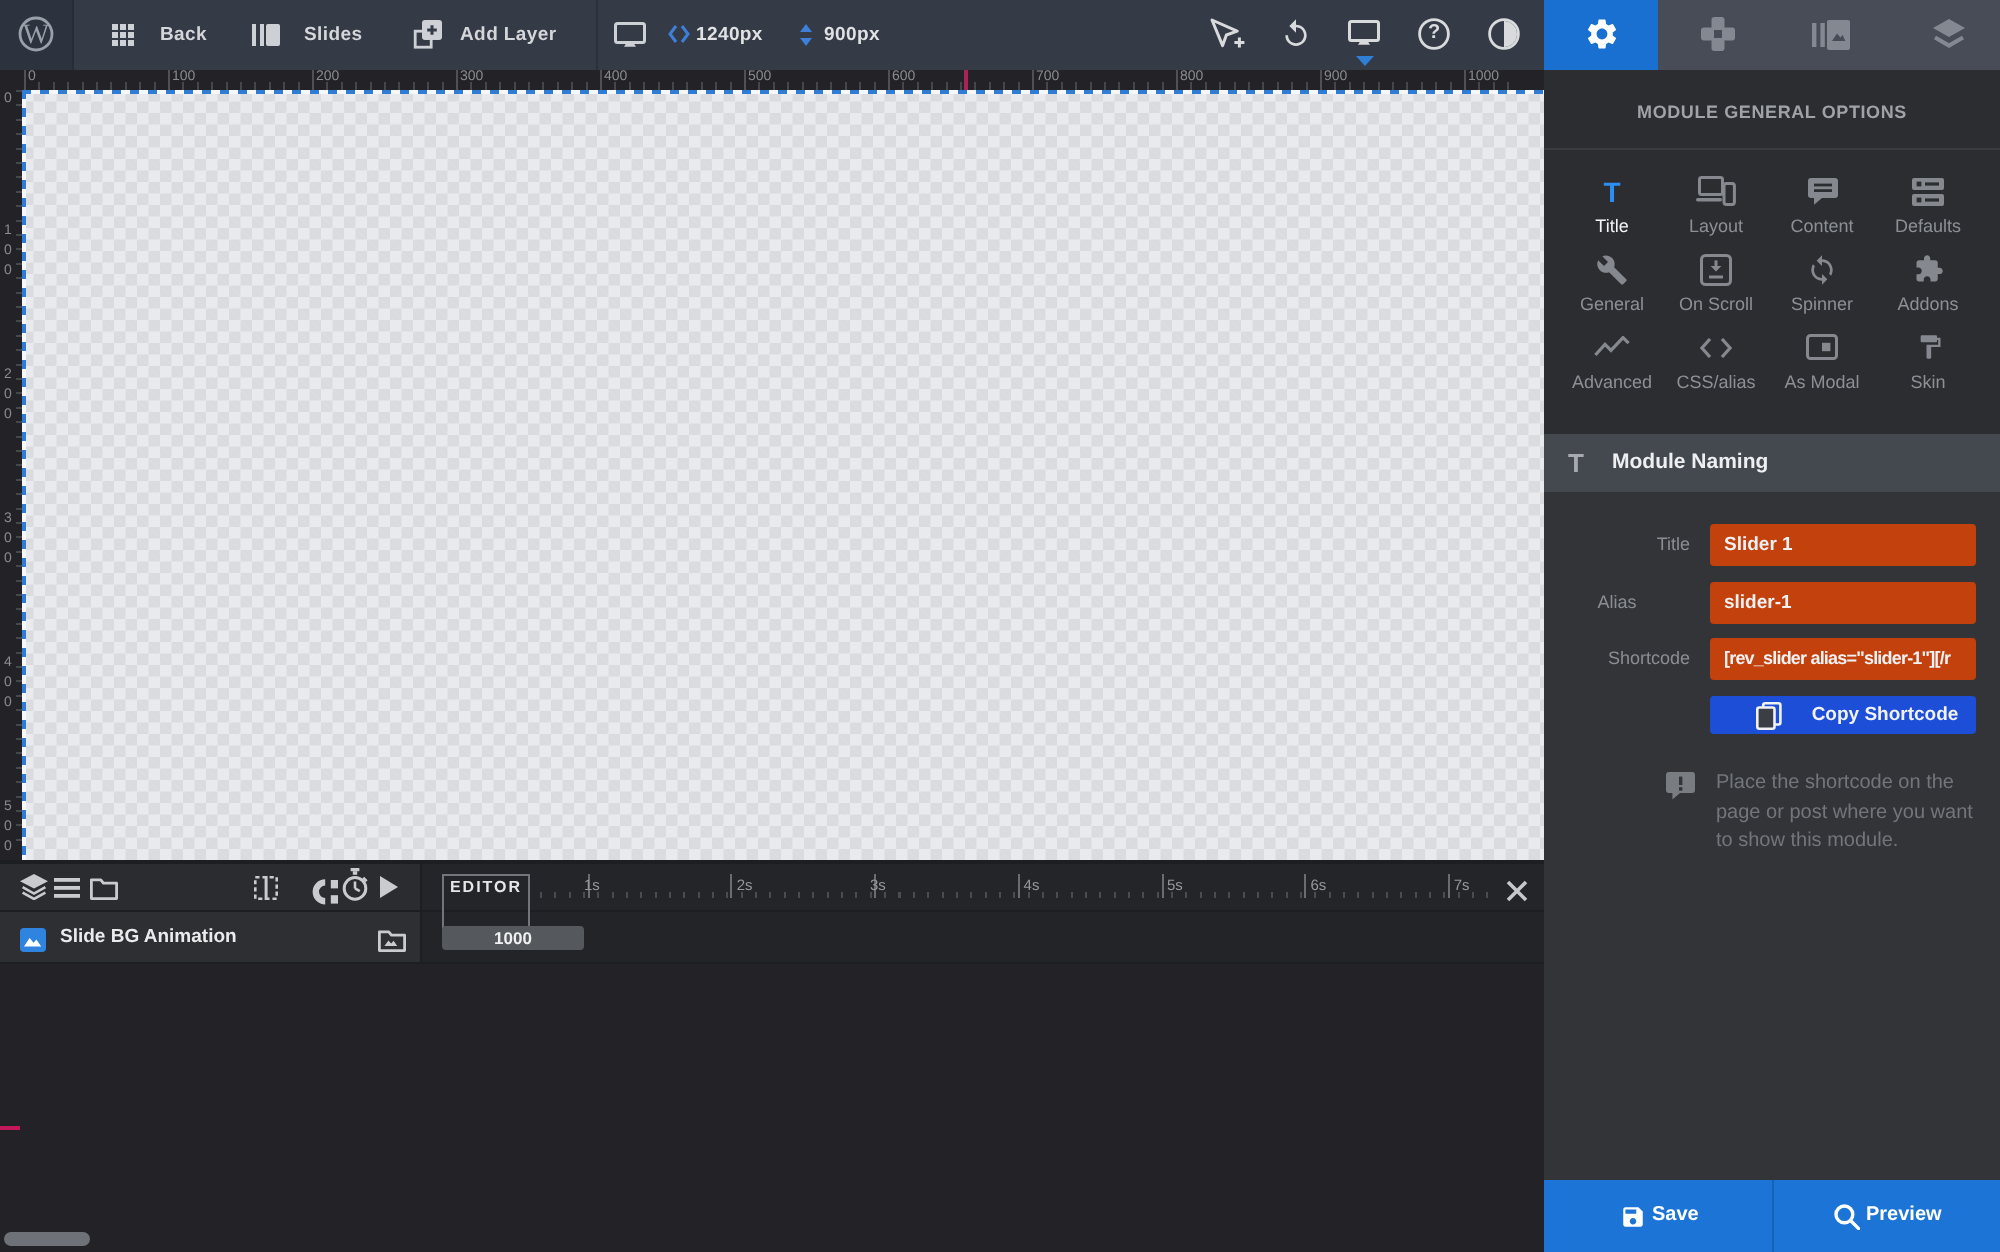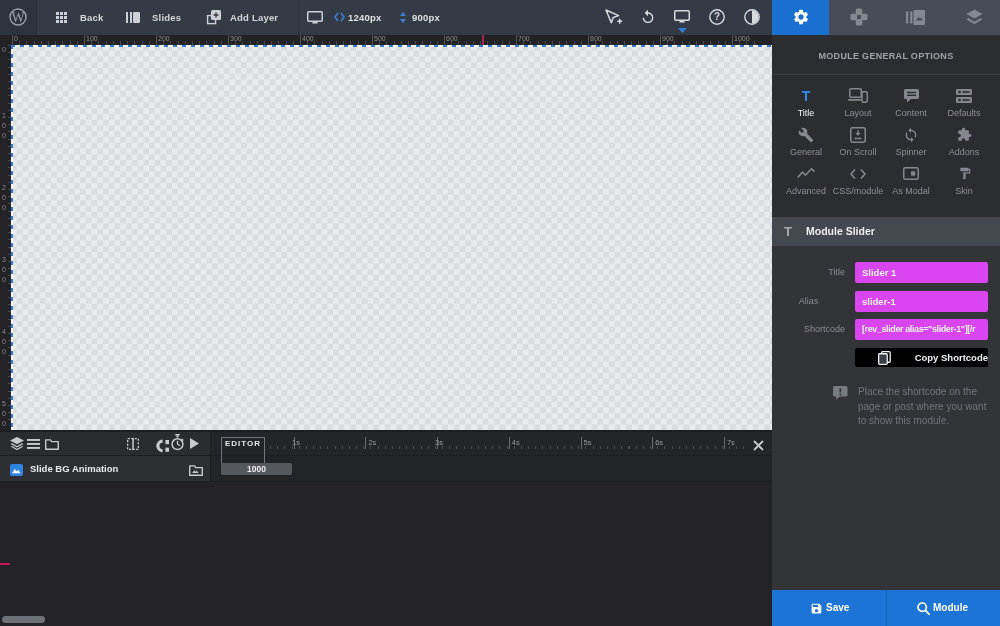--- a/index.html
+++ b/index.html
@@ -55,25 +55,25 @@
 
 #sidebar { left:772px; top:35px; width:228px; height:591px; background:#2b2d30; }
 #sb-title { left:772px; top:35px; width:228px; height:39px; color:#9fa3a8; font-size:9px;
   font-weight:bold; letter-spacing:0.3px; text-align:center; line-height:42px; }
 #sb-div { left:772px; top:74px; width:228px; height:1px; background:#3a3c3f; }
 .glbl { width:56px; text-align:center; font-size:9px; color:#8c9095; white-space:nowrap; }
 .glbl.on { color:#f2f4f6; }
 #mn-head { left:772px; top:217px; width:228px; height:29px; background:#44484f; }
 #mn-body { left:772px; top:246px; width:228px; height:344px; background:#323438; }
 .flbl { font-size:9px; color:#8a8e93; width:73px; text-align:right; line-height:21px; }
-.finput { left:855px; width:133px; height:21px; background:#d946ef; border-radius:2px;
+.finput { left:855px; width:133px; height:21px; background:#c2410c; border-radius:2px;
   color:#eff1f3; font-size:9.5px; font-weight:bold; line-height:21px; padding-left:7px;
   white-space:nowrap; overflow:hidden; }
-#copybtn { left:855px; top:348px; width:133px; height:19px; background:#000000; border-radius:2px;
-  color:#f0f2f4; font-size:9.5px; font-weight:bold; text-align:right; padding-left:42px; line-height:19px; }
+#copybtn { left:855px; top:348px; width:133px; height:19px; background:#1d4ed8; border-radius:2px;
+  color:#f0f2f4; font-size:9.5px; font-weight:bold; text-align:center; padding-left:42px; line-height:19px; }
 #infotxt { left:858px; top:385px; color:#72767b; font-size:10px; line-height:14.5px; }
 #savebar { left:772px; top:590px; width:228px; height:36px; background:#1b74d6; }
 #savesep { left:886px; top:590px; width:1px; height:36px; background:#1563b8; }
 .sbtn { top:590px; height:36px; line-height:36px; color:#fff; font-size:10px; font-weight:bold; }
 </style>
 </head>
 <body>
 
 <div class="a" id="toolbar"></div>
 <div class="a" id="wpbox"></div>
@@ -119,40 +119,40 @@
 
 <div class="a glbl on" style="left:778px; top:108px;">Title</div>
 <div class="a glbl" style="left:830px; top:108px;">Layout</div>
 <div class="a glbl" style="left:883px; top:108px;">Content</div>
 <div class="a glbl" style="left:936px; top:108px;">Defaults</div>
 <div class="a glbl" style="left:778px; top:147px;">General</div>
 <div class="a glbl" style="left:830px; top:147px;text-align:center;">On Scroll</div>
 <div class="a glbl" style="left:883px; top:147px;">Spinner</div>
 <div class="a glbl" style="left:936px; top:147px;">Addons</div>
 <div class="a glbl" style="left:778px; top:186px;">Advanced</div>
-<div class="a glbl" style="left:830px; top:186px;">CSS/module</div>
+<div class="a glbl" style="left:830px; top:186px;">CSS/alias</div>
 <div class="a glbl" style="left:883px; top:186px;">As Modal</div>
 <div class="a glbl" style="left:936px; top:186px;">Skin</div>
 
 <div class="a" style="left:784px; top:217px; height:29px; line-height:29px; color:#a7abb1; font-size:13px; font-weight:bold;">T</div>
-<div class="a" style="left:806px; top:217px; height:29px; line-height:29px; color:#edeff1; font-size:10.5px; font-weight:bold;">Module Slider</div>
+<div class="a" style="left:806px; top:217px; height:29px; line-height:29px; color:#edeff1; font-size:10.5px; font-weight:bold;">Module Naming</div>
 
 <div class="a flbl" style="left:772px; top:262px;">Title</div>
 <div class="a flbl" style="left:772px; top:291px;text-align:center;">Alias</div>
 <div class="a flbl" style="left:772px; top:319px;">Shortcode</div>
 <div class="a finput" style="top:262px;">Slider 1</div>
 <div class="a finput" style="top:291px;">slider-1</div>
 <div class="a finput" style="top:319px; font-size:9px; letter-spacing:-0.4px;">[rev_slider alias="slider-1"][/r</div>
 <div class="a" id="copybtn">Copy Shortcode</div>
 <div class="a" id="infotxt">Place the shortcode on the<br>page or post where you want<br>to show this module.</div>
 
 <div class="a" id="savebar"></div>
 <div class="a" id="savesep"></div>
 <div class="a sbtn" style="left:826px;">Save</div>
-<div class="a sbtn" style="left:933px;">Module</div>
+<div class="a sbtn" style="left:933px;">Preview</div>
 
 <svg class="a" style="left:9px;top:8px" width="18" height="18" viewBox="0 0 18 18">
  <circle cx="9" cy="9" r="8" fill="none" stroke="#9aa0a9" stroke-width="1.4"></circle>
  <text x="9" y="13.6" font-family="Liberation Serif" font-size="14px" fill="#9aa0a9" text-anchor="middle">W</text>
 </svg>
 
 <svg class="a" style="left:56px;top:12px" width="11" height="11" viewBox="0 0 11 11">
  <g fill="#cdd0d4">
       <rect x="0" y="0" width="3" height="3"></rect>
       <rect x="4" y="0" width="3" height="3"></rect>

